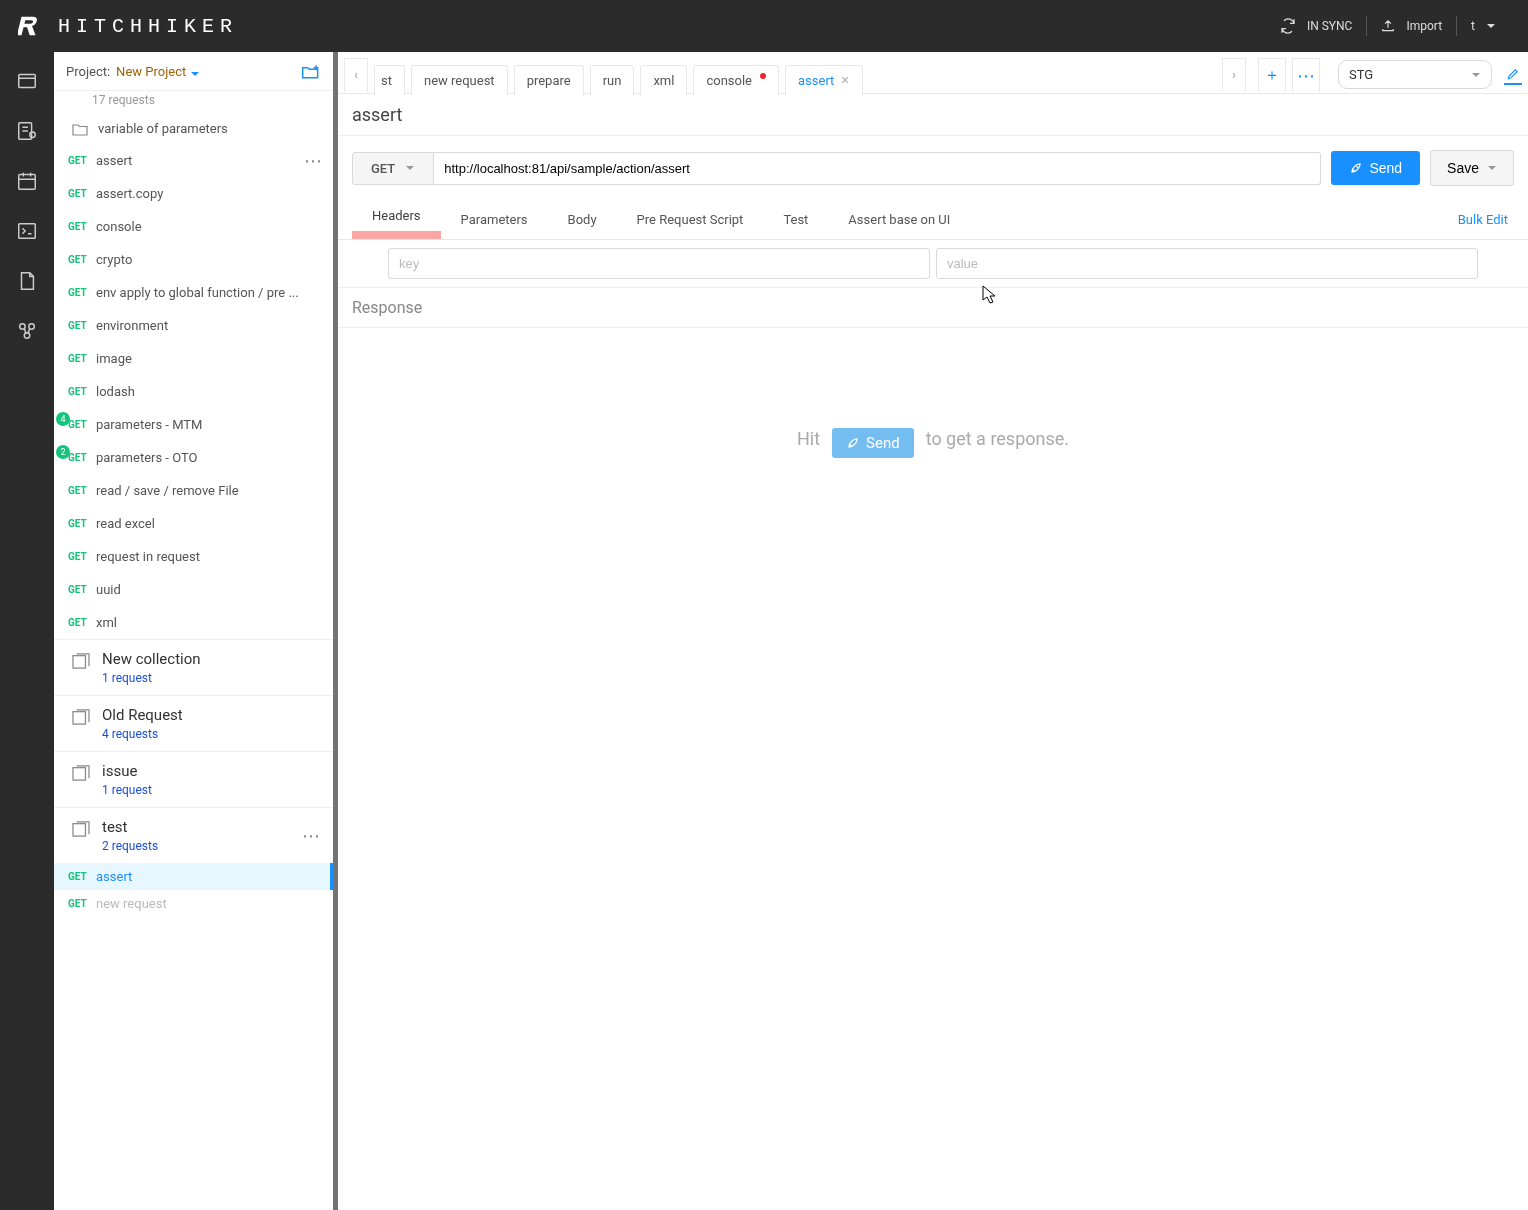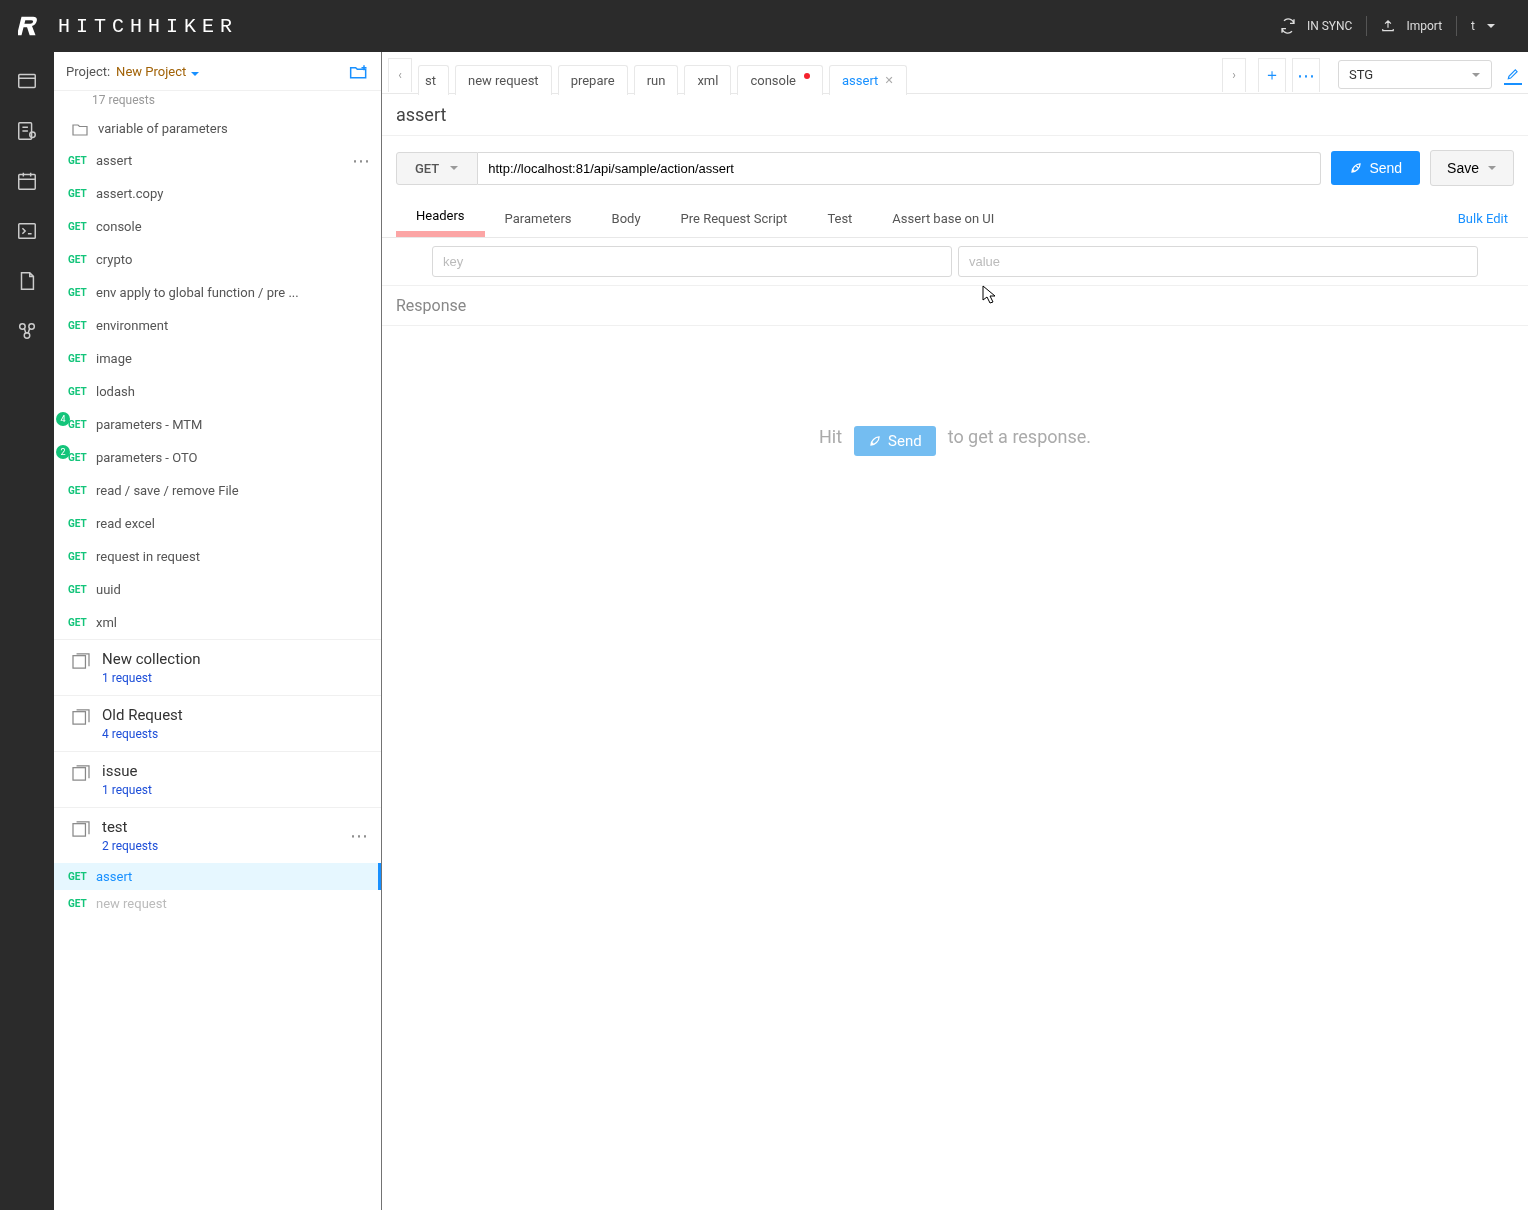--- a/index.html
+++ b/index.html
@@ -16,21 +16,21 @@
 .hdr-sep { width: 1px; height: 20px; background: #555; }
 
 
 .main { flex: 1; display: flex; overflow: hidden; }
 
 
 .rail { width: 54px; background: #2b2b2b; display: flex; flex-direction: column; align-items: center; padding-top: 18px; gap: 28px; }
 .rail-icon { width: 22px; height: 22px; color: #aaa; cursor: pointer; display:flex; align-items:center; justify-content:center; }
 
 
-.sidebar { width: 328px; border-right: 1px solid #737373; display: flex; flex-direction: column; background: #fff; }
+.sidebar { width: 284px; border-right: 5px solid #737373; display: flex; flex-direction: column; background: #fff; }
 .sb-head { display: flex; align-items: center; padding: 10px 12px; border-bottom: 1px solid #f0f0f0; }
 .sb-head .lbl { color: #555; font-size: 13px; }
 .sb-head .proj { color: #a16207; font-size: 13px; margin-left: 6px; display:flex; align-items:flex-end; gap:4px; cursor:pointer;}
 .sb-head .add { margin-left: auto; color: #1890ff; cursor: pointer; }
 .sb-subtitle { padding: 2px 14px 6px 38px; color: #999; font-size: 12px; }
 
 .sb-body { flex: 1; overflow-y: auto; }
 .sb-folder { display: flex; align-items: center; padding: 8px 12px 8px 18px; gap: 10px; cursor: pointer; }
 .sb-item { display: flex; align-items: center; padding: 6px 10px 6px 14px; cursor: pointer; position: relative; }
 .sb-item .method { color: #13c47a; font-size: 10px; font-weight: 700; width: 28px; }
@@ -52,34 +52,34 @@
 .tabs-row { display: flex; align-items: center; border-bottom: 1px solid #e8e8e8; height: 42px; padding: 4px 6px 0 6px; gap:6px; }
 .tab-scroll { width: 24px; height:34px; display:flex;align-items:center;justify-content:center; border:1px solid #e8e8e8; border-bottom:none; cursor:pointer; color:#999; font-size:12px; }
 .tabs { display: flex; gap: 6px; align-items: flex-end; flex:1; overflow:hidden; }
 .tab { border: 1px solid #e8e8e8; border-bottom: none; padding: 7px 12px; font-size: 13px; color: #555; cursor: pointer; display:flex; align-items:center; gap:6px; border-radius:3px 3px 0 0; background:#fff; white-space:nowrap;margin-top:10px; }
 .tab.partial { padding-left:6px; }
 .tab .reddot { width:6px; height:6px; border-radius:50%; background:#f5222d; margin-left:2px; margin-top:-8px; }
 .tab.active { color: #1890ff; border-color:#e8e8e8; }
 .tab-close { font-size:11px; color:#aaa; }
 .tab-actions { display:flex; align-items:center; gap:6px; padding:0 6px; }
 .ta-btn { width:28px; height:34px; border:1px solid #e8e8e8; border-bottom:none; display:flex;align-items:center;justify-content:center; cursor:pointer; color:#1890ff; font-size:16px; }
-.env-select { margin-left:6px; border:1px solid #d9d9d9; border-radius:3px; padding:6px 10px; font-size:13px; display:flex; align-items:center; gap:40px; cursor:pointer; width:154px; justify-content:space-between; }
+.env-select { margin-left:6px; border:1px solid #d9d9d9; border-radius:9px; padding:6px 10px; font-size:13px; display:flex; align-items:center; gap:40px; cursor:pointer; width:154px; justify-content:space-between; }
 .env-edit { color:#1890ff; margin-left:6px; cursor:pointer; border-bottom:2px solid #1890ff; padding:2px; }
 
 .req-title { padding: 10px 14px 10px 14px; font-size: 18px; color: #444; border-bottom:1px solid #f0f0f0; }
 
 .req-bar { display:flex; gap:10px; padding:14px; align-items:center; }
 .method-sel { border:1px solid #d9d9d9; background:#f5f5f5; padding:8px 18px; display:flex; align-items:center; gap:10px; cursor:pointer; border-radius:3px 0 0 3px; }
 .url-input { flex:1; border:1px solid #d9d9d9; border-left:none; padding:8px 10px; font-size:13px; border-radius:0 3px 3px 0; margin-left:-10px; }
 .btn-send { background:#1890ff; color:#fff; border:none; padding:9px 18px; border-radius:3px; font-size:14px; display:flex; align-items:center; gap:6px; cursor:pointer; }
 .btn-save { background:#f5f5f5; border:1px solid #d9d9d9; padding:9px 16px; border-radius:3px; font-size:14px; display:flex; align-items:center; gap:8px; cursor:pointer; }
 
 .subtabs { display:flex; border-bottom:1px solid #e8e8e8; padding:0 14px; align-items:center; }
 .subtab { padding:8px 20px; font-size:13px; color:#555; cursor:pointer; }
-.subtab.active { color:#000000; border-bottom:6px solid #fca5a5; }
+.subtab.active { color:#404040; border-bottom:8px solid #fca5a5; }
 .bulk { margin-left:auto; color:#1890ff; font-size:13px; cursor:pointer; padding:8px 6px; }
 
 .kv-row { display:flex; gap:6px; padding:8px 50px 8px 50px; }
 .kv-in { flex:1; border:1px solid #d9d9d9; padding:7px 10px; border-radius:3px; font-size:13px; }
 .kv-in::placeholder { color:#bbb; }
 
 .resp-head { padding:10px 14px; font-size:16px; color:#888; border-top:1px solid #f0f0f0; border-bottom:1px solid #f0f0f0; }
 .resp-body { flex:1; display:flex; align-items:flex-start; justify-content:center; padding-top:100px; font-size:18px; color:#aaa; gap:12px; }
 .resp-send { background:#74bdf1; color:#fff; padding:6px 14px; border-radius:3px; display:inline-flex; align-items:center; gap:6px; font-size:15px; }
 

